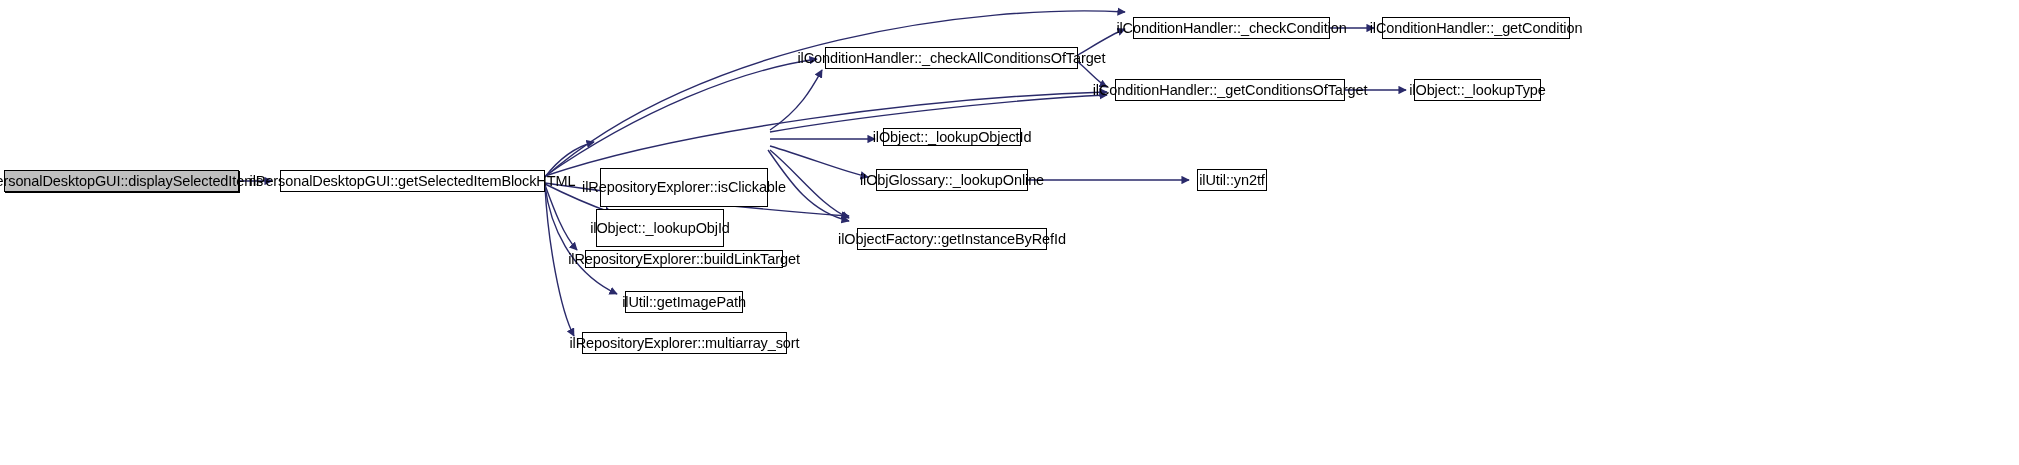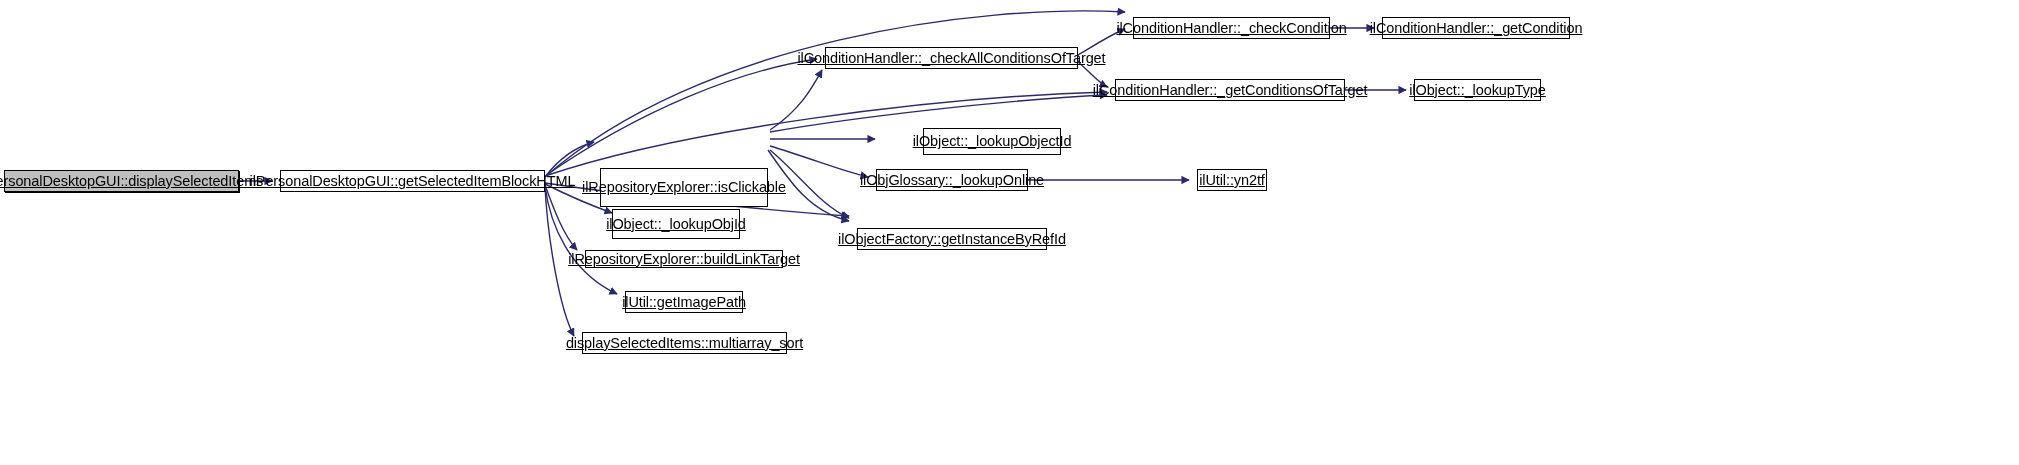--- a/index.html
+++ b/index.html
@@ -31,21 +31,20 @@
     background: #ffffff;
     color: #000000;
     font-size: 14.5px;
     line-height: 1;
     display: flex;
     align-items: center;
     justify-content: center;
     white-space: nowrap;
     letter-spacing: -0.1px;
     z-index: 5;
-    text-decoration: underline;
   }
   .node.root {
     background: #bfbfbf;
     border: 1px solid #000000;
     box-shadow: 1px 1px 0 0 #000000;
   }
   .node .label {
     display: block;
     padding: 0 7px;
   }
@@ -87,36 +86,36 @@
   <div id="nodes">
       <div class="node root" style="left: 4px; top: 170px; width: 235px; height: 22px;">
         <span class="label">ilPersonalDesktopGUI::displaySelectedItems</span>
       </div>
       <div class="node" style="left: 280px; top: 170px; width: 265px; height: 22px;">
         <span class="label">ilPersonalDesktopGUI::getSelectedItemBlockHTML</span>
       </div>
       <div class="node" style="left: 600px; top: 128px; width: 168px; height: 39px; margin-top: 40px;">
         <span class="label">ilRepositoryExplorer::isClickable</span>
       </div>
-      <div class="node" style="left: 612px; top: 209px; width: 128px; height: 30px;">
+      <div class="node" style="left: 596px; top: 209px; width: 128px; height: 38px;">
         <span class="label">ilObject::_lookupObjId</span>
       </div>
       <div class="node" style="left: 585px; top: 250px; width: 198px; height: 18px;">
         <span class="label">ilRepositoryExplorer::buildLinkTarget</span>
       </div>
       <div class="node" style="left: 625px; top: 291px; width: 118px; height: 22px;">
         <span class="label">ilUtil::getImagePath</span>
       </div>
       <div class="node" style="left: 582px; top: 332px; width: 205px; height: 22px;">
-        <span class="label">displaySelectedItems::multiarray_sort</span>
+        <span class="label">ilRepositoryExplorer::multiarray_sort</span>
       </div>
       <div class="node" style="left: 825px; top: 47px; width: 253px; height: 22px;">
         <span class="label">ilConditionHandler::_checkAllConditionsOfTarget</span>
       </div>
-      <div class="node" style="left: 883px; top: 128px; width: 138px; height: 27px; margin-left: 40px;">
+      <div class="node" style="left: 883px; top: 128px; width: 138px; height: 18px;">
         <span class="label">ilObject::_lookupObjectId</span>
       </div>
       <div class="node" style="left: 876px; top: 169px; width: 152px; height: 22px;">
         <span class="label">ilObjGlossary::_lookupOnline</span>
       </div>
       <div class="node" style="left: 857px; top: 210px; width: 190px; height: 22px; margin-top: 18px;">
         <span class="label">ilObjectFactory::getInstanceByRefId</span>
       </div>
       <div class="node" style="left: 1133px; top: 17px; width: 197px; height: 22px;">
         <span class="label">ilConditionHandler::_checkCondition</span>

